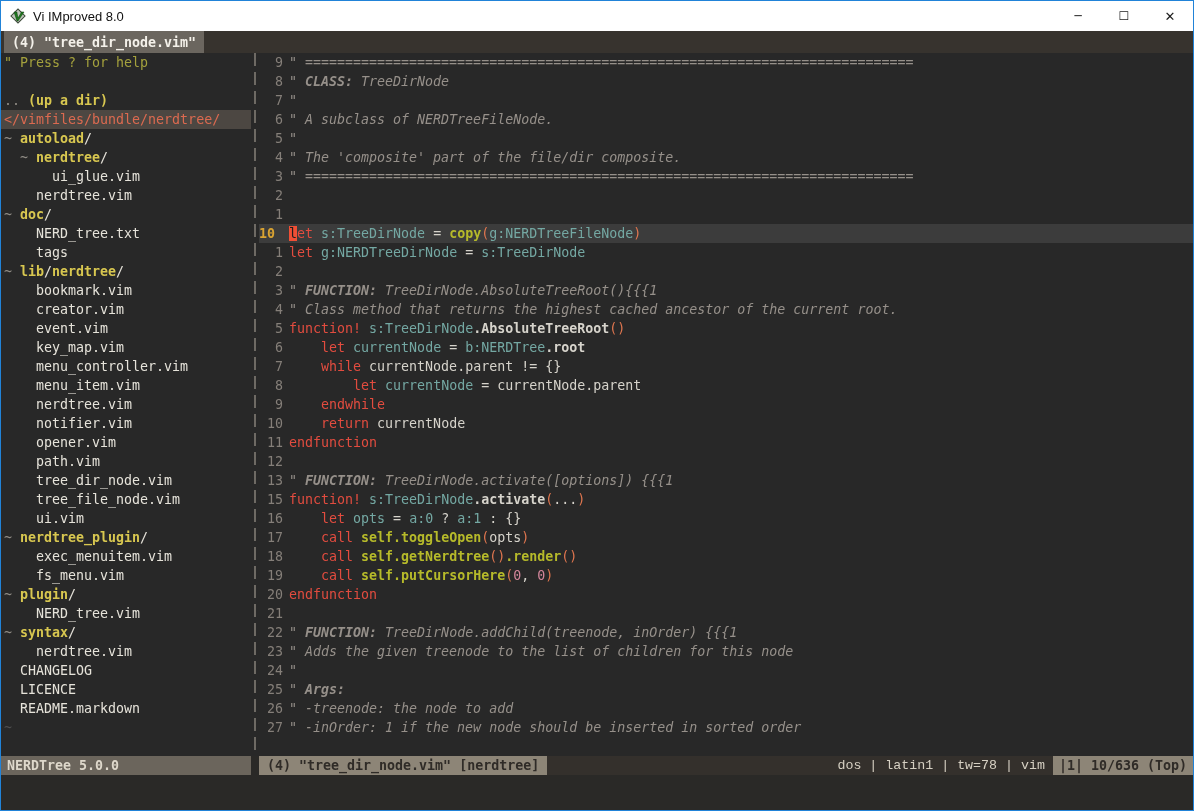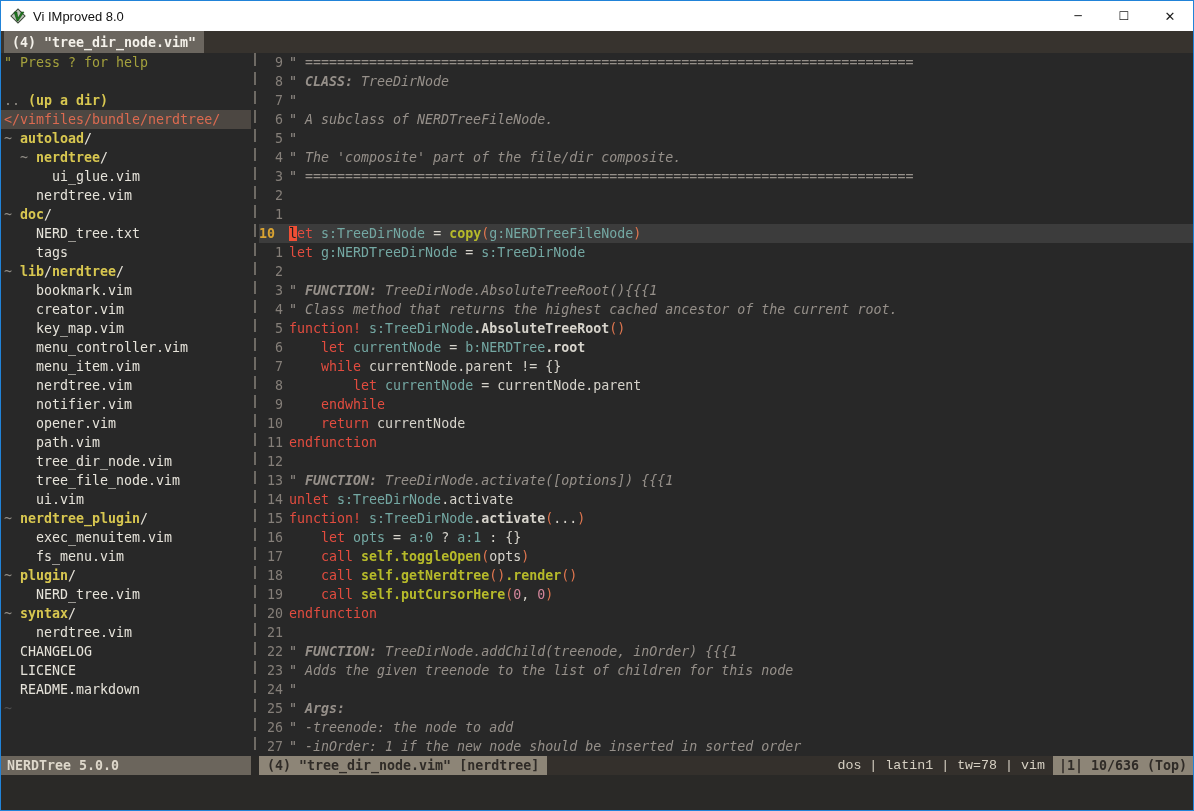--- a/index.html
+++ b/index.html
@@ -117,20 +117,21 @@
           <div class="trow"><span class="t-dim">~ </span><span class="t-dir">autoload</span><span class="t-file">/</span></div>
           <div class="trow"><span class="t-dim">  ~ </span><span class="t-dir">nerdtree</span><span class="t-file">/</span></div>
           <div class="trow"><span class="t-file">      ui_glue.vim</span></div>
           <div class="trow"><span class="t-file">    nerdtree.vim</span></div>
           <div class="trow"><span class="t-dim">~ </span><span class="t-dir">doc</span><span class="t-file">/</span></div>
           <div class="trow"><span class="t-file">    NERD_tree.txt</span></div>
           <div class="trow"><span class="t-file">    tags</span></div>
           <div class="trow"><span class="t-dim">~ </span><span class="t-dir">lib</span><span class="t-file">/</span><span class="t-dir">nerdtree</span><span class="t-file">/</span></div>
           <div class="trow"><span class="t-file">    bookmark.vim</span></div>
           <div class="trow"><span class="t-file">    creator.vim</span></div>
+          <div class="trow"><span class="t-file">    event.vim</span></div>
           <div class="trow"><span class="t-file">    key_map.vim</span></div>
           <div class="trow"><span class="t-file">    menu_controller.vim</span></div>
           <div class="trow"><span class="t-file">    menu_item.vim</span></div>
           <div class="trow"><span class="t-file">    nerdtree.vim</span></div>
           <div class="trow"><span class="t-file">    notifier.vim</span></div>
           <div class="trow"><span class="t-file">    opener.vim</span></div>
           <div class="trow"><span class="t-file">    path.vim</span></div>
           <div class="trow"><span class="t-file">    tree_dir_node.vim</span></div>
           <div class="trow"><span class="t-file">    tree_file_node.vim</span></div>
           <div class="trow"><span class="t-file">    ui.vim</span></div>
@@ -166,21 +167,20 @@
           <div class="crow"><span class="gutter">  4</span><span class="codetext"><span class="tk-cm">" Class method that returns the highest cached ancestor of the current root.</span></span></div>
           <div class="crow"><span class="gutter">  5</span><span class="codetext"><span class="tk-kw">function!</span><span class="tk-tx"> </span><span class="tk-id">s:TreeDirNode</span><span class="tk-txb">.AbsoluteTreeRoot</span><span class="tk-dl">()</span></span></div>
           <div class="crow"><span class="gutter">  6</span><span class="codetext"><span class="tk-tx">    </span><span class="tk-kw">let</span><span class="tk-tx"> </span><span class="tk-id">currentNode</span><span class="tk-tx"> = </span><span class="tk-id">b:NERDTree</span><span class="tk-txb">.root</span></span></div>
           <div class="crow"><span class="gutter">  7</span><span class="codetext"><span class="tk-tx">    </span><span class="tk-kw">while</span><span class="tk-tx"> currentNode.parent != {}</span></span></div>
           <div class="crow"><span class="gutter">  8</span><span class="codetext"><span class="tk-tx">        </span><span class="tk-kw">let</span><span class="tk-tx"> </span><span class="tk-id">currentNode</span><span class="tk-tx"> = currentNode.parent</span></span></div>
           <div class="crow"><span class="gutter">  9</span><span class="codetext"><span class="tk-tx">    </span><span class="tk-kw">endwhile</span></span></div>
           <div class="crow"><span class="gutter"> 10</span><span class="codetext"><span class="tk-tx">    </span><span class="tk-kw">return</span><span class="tk-tx"> currentNode</span></span></div>
           <div class="crow"><span class="gutter"> 11</span><span class="codetext"><span class="tk-kw">endfunction</span></span></div>
           <div class="crow"><span class="gutter"> 12</span><span class="codetext"></span></div>
           <div class="crow"><span class="gutter"> 13</span><span class="codetext"><span class="tk-cm">" </span><span class="tk-cmb">FUNCTION:</span><span class="tk-cm"> TreeDirNode.activate([options]) {{{1</span></span></div>
-          <div class="crow"><span class="gutter"> 14</span><span class="codetext"><span class="tk-kw">unlet</span><span class="tk-tx"> </span><span class="tk-id">s:TreeDirNode</span><span class="tk-tx">.activate</span></span></div>
           <div class="crow"><span class="gutter"> 15</span><span class="codetext"><span class="tk-kw">function!</span><span class="tk-tx"> </span><span class="tk-id">s:TreeDirNode</span><span class="tk-txb">.activate</span><span class="tk-dl">(</span><span class="tk-tx">...</span><span class="tk-dl">)</span></span></div>
           <div class="crow"><span class="gutter"> 16</span><span class="codetext"><span class="tk-tx">    </span><span class="tk-kw">let</span><span class="tk-tx"> </span><span class="tk-id">opts</span><span class="tk-tx"> = </span><span class="tk-id">a:0</span><span class="tk-tx"> ? </span><span class="tk-id">a:1</span><span class="tk-tx"> : {}</span></span></div>
           <div class="crow"><span class="gutter"> 17</span><span class="codetext"><span class="tk-tx">    </span><span class="tk-kw">call</span><span class="tk-tx"> </span><span class="tk-fn">self.toggleOpen</span><span class="tk-dl">(</span><span class="tk-tx">opts</span><span class="tk-dl">)</span></span></div>
           <div class="crow"><span class="gutter"> 18</span><span class="codetext"><span class="tk-tx">    </span><span class="tk-kw">call</span><span class="tk-tx"> </span><span class="tk-fn">self.getNerdtree</span><span class="tk-dl">()</span><span class="tk-fn">.render</span><span class="tk-dl">()</span></span></div>
           <div class="crow"><span class="gutter"> 19</span><span class="codetext"><span class="tk-tx">    </span><span class="tk-kw">call</span><span class="tk-tx"> </span><span class="tk-fn">self.putCursorHere</span><span class="tk-dl">(</span><span class="tk-nu">0</span><span class="tk-tx">, </span><span class="tk-nu">0</span><span class="tk-dl">)</span></span></div>
           <div class="crow"><span class="gutter"> 20</span><span class="codetext"><span class="tk-kw">endfunction</span></span></div>
           <div class="crow"><span class="gutter"> 21</span><span class="codetext"></span></div>
           <div class="crow"><span class="gutter"> 22</span><span class="codetext"><span class="tk-cm">" </span><span class="tk-cmb">FUNCTION:</span><span class="tk-cm"> TreeDirNode.addChild(treenode, inOrder) {{{1</span></span></div>
           <div class="crow"><span class="gutter"> 23</span><span class="codetext"><span class="tk-cm">" Adds the given treenode to the list of children for this node</span></span></div>
           <div class="crow"><span class="gutter"> 24</span><span class="codetext"><span class="tk-cm">"</span></span></div>

